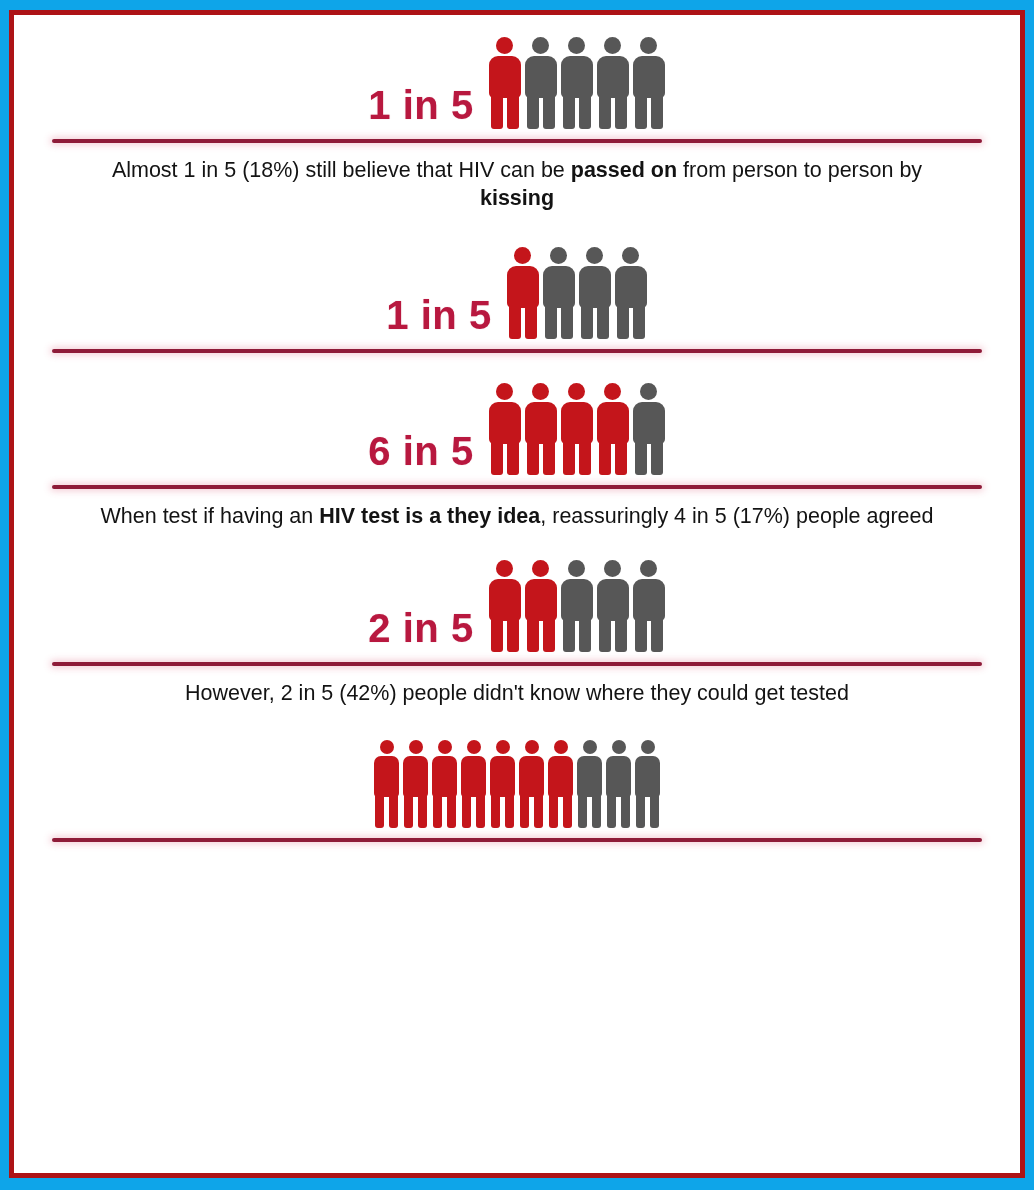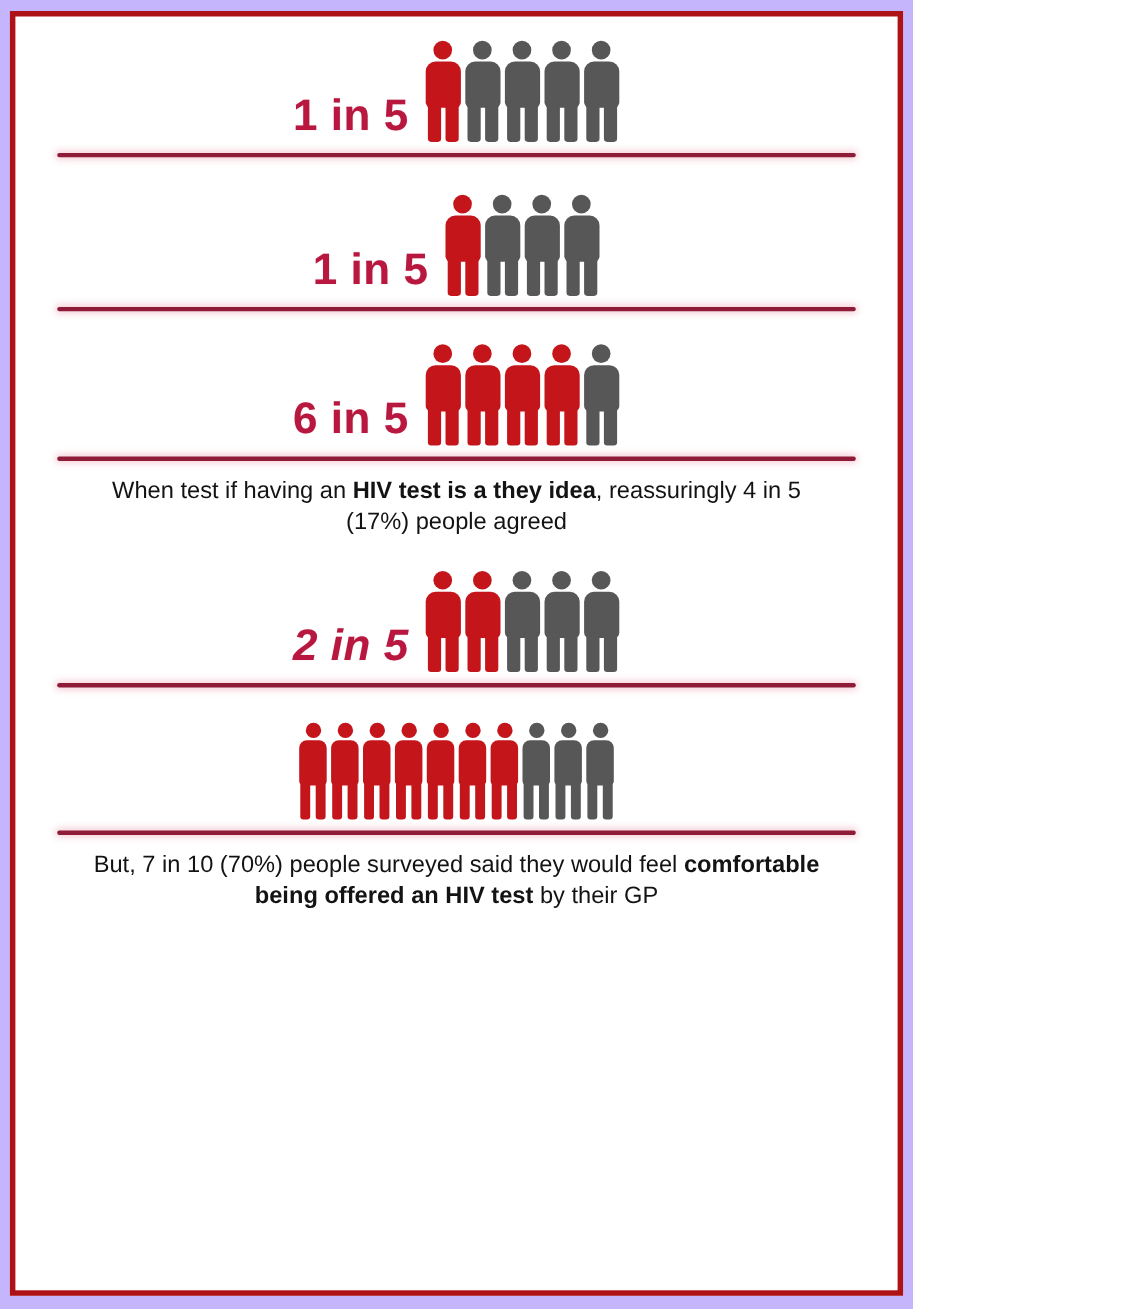--- a/index.html
+++ b/index.html
@@ -11,23 +11,23 @@
   body {
     width: 1034px;
     height: 1190px;
     overflow: hidden;
     font-family: "Liberation Sans", sans-serif;
     -webkit-font-smoothing: antialiased;
   }
 
   .poster {
     position: relative;
-    width: 830px;
+    width: 1034px;
     height: 1190px;
-    background: #c4b5fd;
+    background: #0ea5e9;
     box-sizing: border-box;
   }
 
   
   .frame {
     position: absolute;
     left: 9px;
     top: 10px;
     right: 9px;
     bottom: 12px;
@@ -189,20 +189,21 @@
               </div>
               <div class="person gray">
                 <span class="head"></span>
                 <span class="body"></span>
                 <span class="leg-l"></span>
                 <span class="leg-r"></span>
               </div>
             </div>
           </div>
           <div class="divider"></div>
+          <div class="caption"><span>Almost 1 in 5 (18%) still believe that HIV can be </span><b>passed on</b><span> from person to person by </span><b>kissing</b></div>
         </div>
         <div class="stat-block" style="margin-top: 34px;">
           <div class="pictogram-row">
             <div class="ratio-label">1 in 5</div>
             <div class="figures">
               <div class="person red">
                 <span class="head"></span>
                 <span class="body"></span>
                 <span class="leg-l"></span>
                 <span class="leg-r"></span>
@@ -261,21 +262,21 @@
                 <span class="head"></span>
                 <span class="body"></span>
                 <span class="leg-l"></span>
                 <span class="leg-r"></span>
               </div>
             </div>
           </div>
           <div class="divider"></div>
           <div class="caption"><span>When test if having an </span><b>HIV test is a they idea</b><span>, reassuringly 4 in 5 (17%) people agreed</span></div>
         </div>
-        <div class="stat-block" style="margin-top: 30px; font-style: italic;">
+        <div class="stat-block" style="margin-top: 30px;">
           <div class="pictogram-row">
             <div class="ratio-label">2 in 5</div>
             <div class="figures">
               <div class="person red">
                 <span class="head"></span>
                 <span class="body"></span>
                 <span class="leg-l"></span>
                 <span class="leg-r"></span>
               </div>
               <div class="person red">
@@ -298,20 +299,21 @@
               </div>
               <div class="person gray">
                 <span class="head"></span>
                 <span class="body"></span>
                 <span class="leg-l"></span>
                 <span class="leg-r"></span>
               </div>
             </div>
           </div>
           <div class="divider"></div>
+          <div class="caption"><span>However, 2 in 5 (42%) people didn't know where they could get tested</span></div>
         </div>
         <div class="stat-block" style="margin-top: 32px;">
           <div class="pictogram-row">
             <div class="figures compact">
               <div class="person red">
                 <span class="head"></span>
                 <span class="body"></span>
                 <span class="leg-l"></span>
                 <span class="leg-r"></span>
               </div>
@@ -365,17 +367,16 @@
               </div>
               <div class="person gray">
                 <span class="head"></span>
                 <span class="body"></span>
                 <span class="leg-l"></span>
                 <span class="leg-r"></span>
               </div>
             </div>
           </div>
           <div class="divider"></div>
-          <div class="caption"><span>But, 7 in 10 (70%) people surveyed said they would feel </span><b>comfortable being offered an HIV test</b><span> by their GP</span></div>
         </div>
       </div>
   </div>
 </div>
 
 </body></html>

